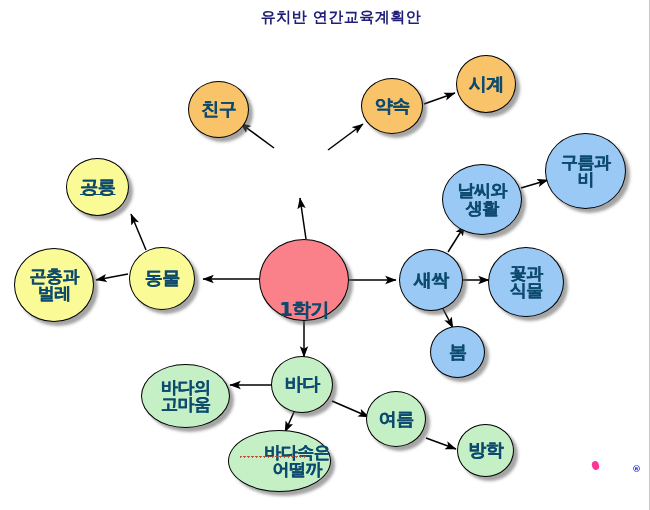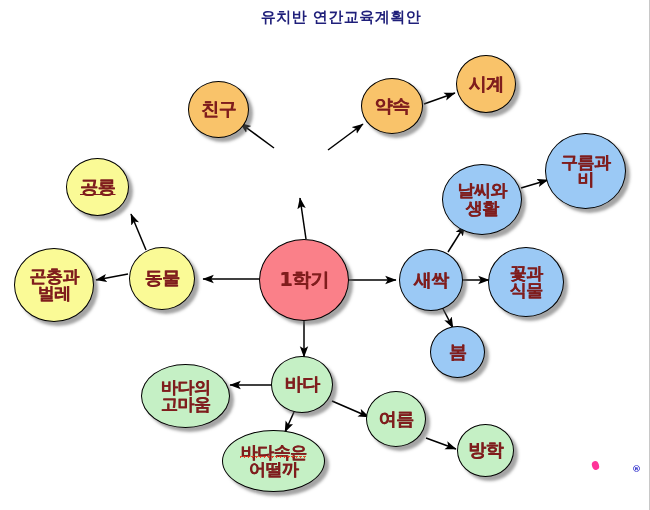--- a/index.html
+++ b/index.html
@@ -49,33 +49,33 @@
   
   .node {
     position: absolute;
     box-sizing: border-box;
     border: 1.6px solid #000000;
     border-radius: 50%;
     display: flex;
     align-items: center;
     justify-content: center;
     text-align: center;
-    color: #7f1d1d;
+    color: #0c4a6e;
     font-weight: bold;
     line-height: 1.03;
     box-shadow: 4px 4px 3px rgba(90,90,90,0.55);
     letter-spacing: -0.5px;
     white-space: pre-line;
     z-index: 3;
   }
   .node .lbl {
     display: block;
     text-shadow: 0.5px 0 0 currentColor;
   }
-  .node.center { background: #fa8089; font-size: 19px; }
+  .node.center { background: #fa8089; font-size: 19px; align-items: flex-end; }
   .node.orange { background: #f9c36a; }
   .node.yellow { background: #fafa96; }
   .node.blue   { background: #9bc9f5; }
   .node.green  { background: #c5f0c5; }
 
   .node.sz-lg { font-size: 18px; }
   .node.sz-md { font-size: 17px; }
 
   
   .squiggle {
@@ -221,21 +221,21 @@
 벌레</span>
   </div>
 
   <div class="node green sz-lg" style="left:271px; top:356px; width:62px; height:57px;">
     <span class="lbl">바다</span>
   </div>
   <div class="node green sz-md" style="left:141px; top:364px; width:89px; height:64px;">
     <span class="lbl">바다의
 고마움</span>
   </div>
-  <div class="node green sz-md" style="left:222px; top:430px; width:103px; height:62px;">
+  <div class="node green sz-md" style="left:228px; top:430px; width:103px; height:62px;justify-content:flex-end;">
     <span class="lbl">바다속은
 어떨까</span>
   </div>
   <div class="squiggle" style="left:240px; top:456px; width:66px;"></div>
   <div class="node green sz-lg" style="left:366px; top:391px; width:60px; height:56px;">
     <span class="lbl">여름</span>
   </div>
   <div class="node green sz-lg" style="left:457px; top:424px; width:57px; height:53px;text-align:right;">
     <span class="lbl">방학</span>
   </div>

